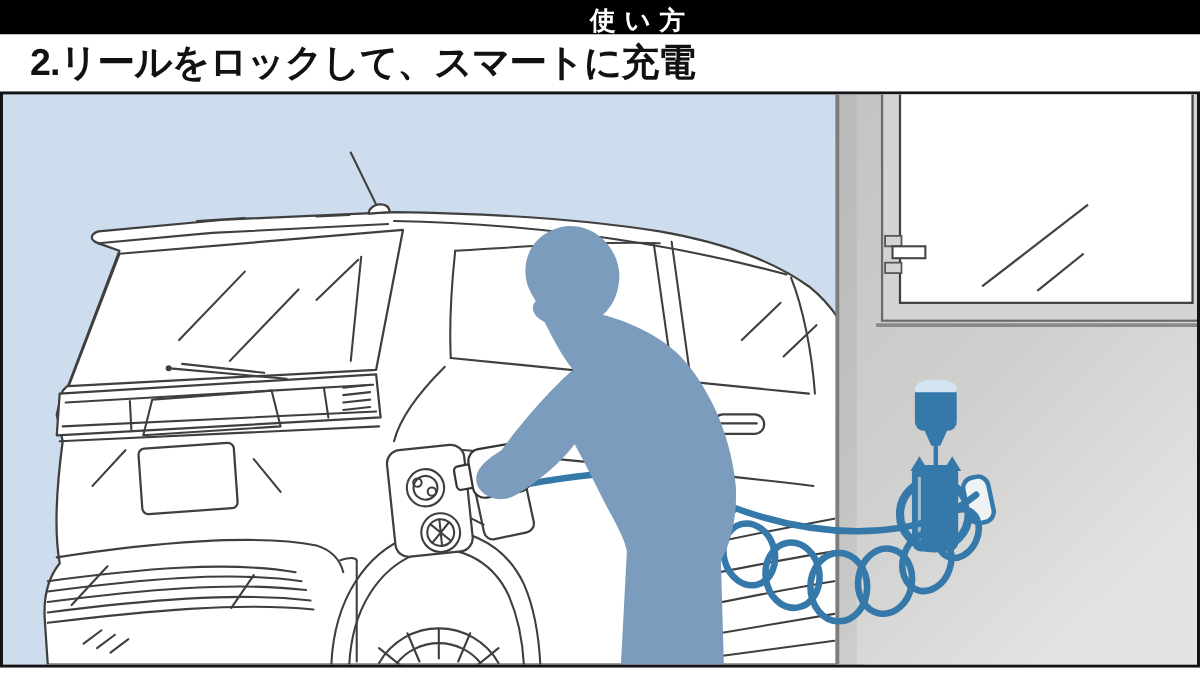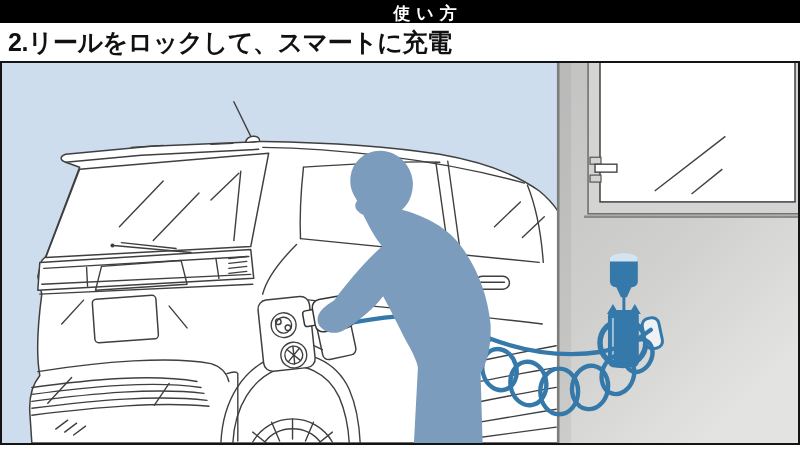--- a/index.html
+++ b/index.html
@@ -9,21 +9,21 @@
     -webkit-font-smoothing:antialiased;
   }
   .header-bar{
     width:800px;height:23px;line-height:28px;
     background:var(--header-bg,#000);color:var(--header-fg,#fff);
     text-align:center;font-size:17px;font-weight:bold;letter-spacing:6px;padding-left:28px;
   }
   .subtitle-bar{
     width:800px;height:38px;line-height:38px;background:var(--page-bg,#fff);
     color:var(--subtitle-fg,#111);font-size:25px;font-weight:bold;
-    padding-left:8px;box-sizing:border-box;letter-spacing:-0.5px;
+    padding-left:20px;box-sizing:border-box;letter-spacing:-0.5px;
     white-space:nowrap;
   }
   .figure{
     width:800px;height:384px;box-sizing:border-box;
     border:2px solid var(--frame,#141414);
     background:var(--sky,#cddded);
     position:relative;
   }
   .figure svg{display:block;width:100%;height:100%;}
   .car-line{fill:none;stroke:var(--car-line,#3f3f3f);stroke-width:1.4;stroke-linecap:round;stroke-linejoin:round;}

